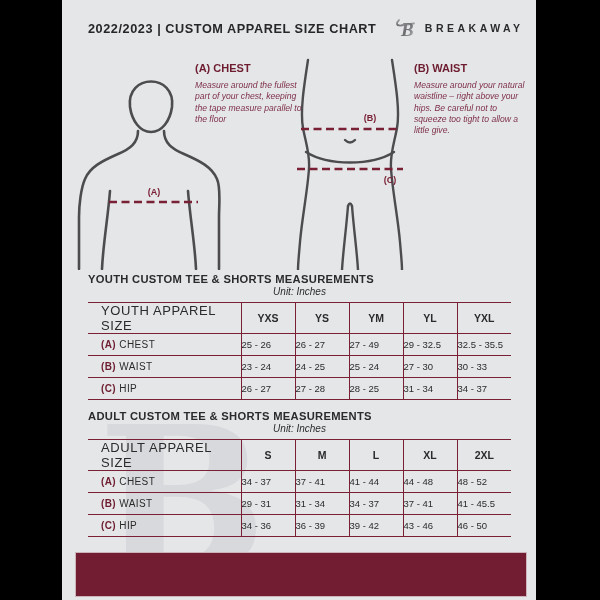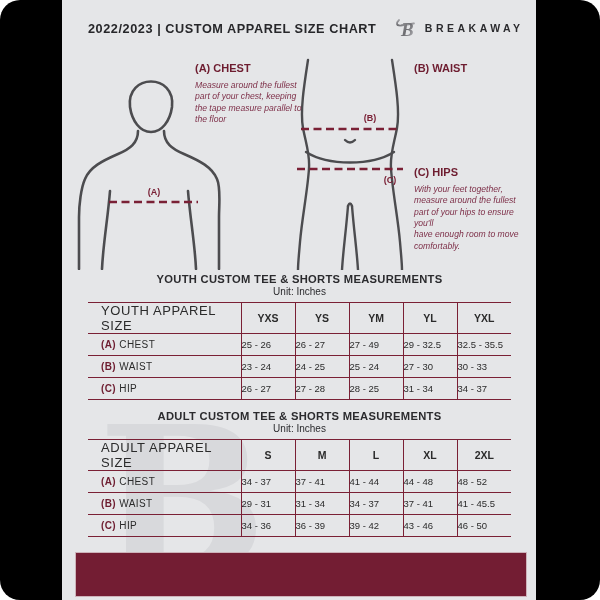--- a/index.html
+++ b/index.html
@@ -1,17 +1,17 @@
 <!DOCTYPE html>
 <html><head>
 <meta charset="utf-8">
 <style>
   html,body{margin:0;padding:0;}
   .stage{position:relative;width:600px;height:600px;background:#000;overflow:hidden;
-         font-family:"Liberation Sans","DejaVu Sans",sans-serif;border-radius:20px;}
+         font-family:"Liberation Sans","DejaVu Sans",sans-serif;}
   .doc{position:absolute;left:62px;top:0;width:474px;height:600px;background:#e5e6e8;overflow:hidden;}
 
   
   .hdr{position:absolute;top:16px;left:26px;right:16px;display:flex;justify-content:space-between;align-items:center;}
   .hdr-title{font-size:13.5px;font-weight:bold;color:#27272a;letter-spacing:.6px;transform:scaleX(.94);transform-origin:left;white-space:nowrap;}
   .brand{display:flex;align-items:center;gap:5px;}
   .brand-name{font-size:10.5px;font-weight:bold;color:#2b2b2e;letter-spacing:3.5px;}
 
   
   .guide-head{font-size:11px;font-weight:bold;color:#6e1d30;margin:0 0 6px 0;}
@@ -21,22 +21,22 @@
   .waist-block{left:352px;top:62px;width:112px;}
   .hips-block{left:352px;top:166px;width:118px;}
   .fig{position:absolute;}
   .fig-torso{left:14px;top:55px;}
   .fig-lower{left:228px;top:56px;}
   .fig text{font:bold 9px "Liberation Sans",sans-serif;fill:#7a2035;}
 
   
   .tables{position:absolute;top:273px;left:26px;width:423px;z-index:1;}
   .table-block + .table-block{margin-top:10px;}
-  .tbl-title{text-align:center;font-size:11.2px;font-weight:bold;color:#2b2b2e;letter-spacing:.3px;}
-  .tbl-unit{text-align:center;font-size:10px;color:#2b2b2e;margin:1px 0 5px 0;}
+  .tbl-title{font-size:11.2px;font-weight:bold;color:#2b2b2e;letter-spacing:.3px;}
+  .tbl-unit{text-align:center;font-size:10px;font-style:italic;color:#2b2b2e;margin:1px 0 5px 0;}
   table{border-collapse:collapse;width:100%;table-layout:fixed;}
   th,td{padding:0;height:21px;color:#2b2b2b;background:transparent;}
   thead th{height:24px;font-size:10.5px;font-weight:bold;border-top:1.5px solid #7a2035;border-bottom:1.5px solid #7a2035;}
   thead th:first-child{font-weight:normal;font-size:13px;text-align:left;padding-left:13px;letter-spacing:.6px;width:33%;}
   tbody td{font-size:9.5px;border-bottom:1.5px solid #7a2035;}
   tbody td:first-child{text-align:left;padding-left:13px;font-size:10px;letter-spacing:.4px;}
   th + th, td + td{border-left:1.2px solid #7a2035;}
   .pfx{font-weight:bold;color:#6e1d30;}
 
   
@@ -95,25 +95,21 @@
       <line x1="7" y1="113" x2="113" y2="113" stroke="#7a2035" stroke-width="2.4" stroke-dasharray="8,4.5"></line>
       <text x="100" y="127" text-anchor="middle">(C)</text>
     </svg>
 
     <div class="block chest-block">
       <p class="guide-head">(A) CHEST</p>
       <p class="desc">Measure around the fullest part of your chest, keeping the tape measure parallel to the floor</p>
     </div>
     <div class="block waist-block">
       <p class="guide-head">(B) WAIST</p>
-    </div>
-    <div class="block hips-block">
-      <p class="guide-head">(C) HIPS</p>
-      <p class="desc">With your feet together, measure around the fullest part of your hips to ensure you'll
-have enough room to move comfortably.</p>
+      <p class="desc">Measure around your natural waistline – right above your hips. Be careful not to squeeze too tight to allow a little give.</p>
     </div>
 
     <div class="watermark">B</div>
 
     <div class="tables">
       <div class="table-block">
         <div class="tbl-title">YOUTH CUSTOM TEE &amp; SHORTS MEASUREMENTS</div>
         <div class="tbl-unit">Unit: Inches</div>
         <div>
             <table>

